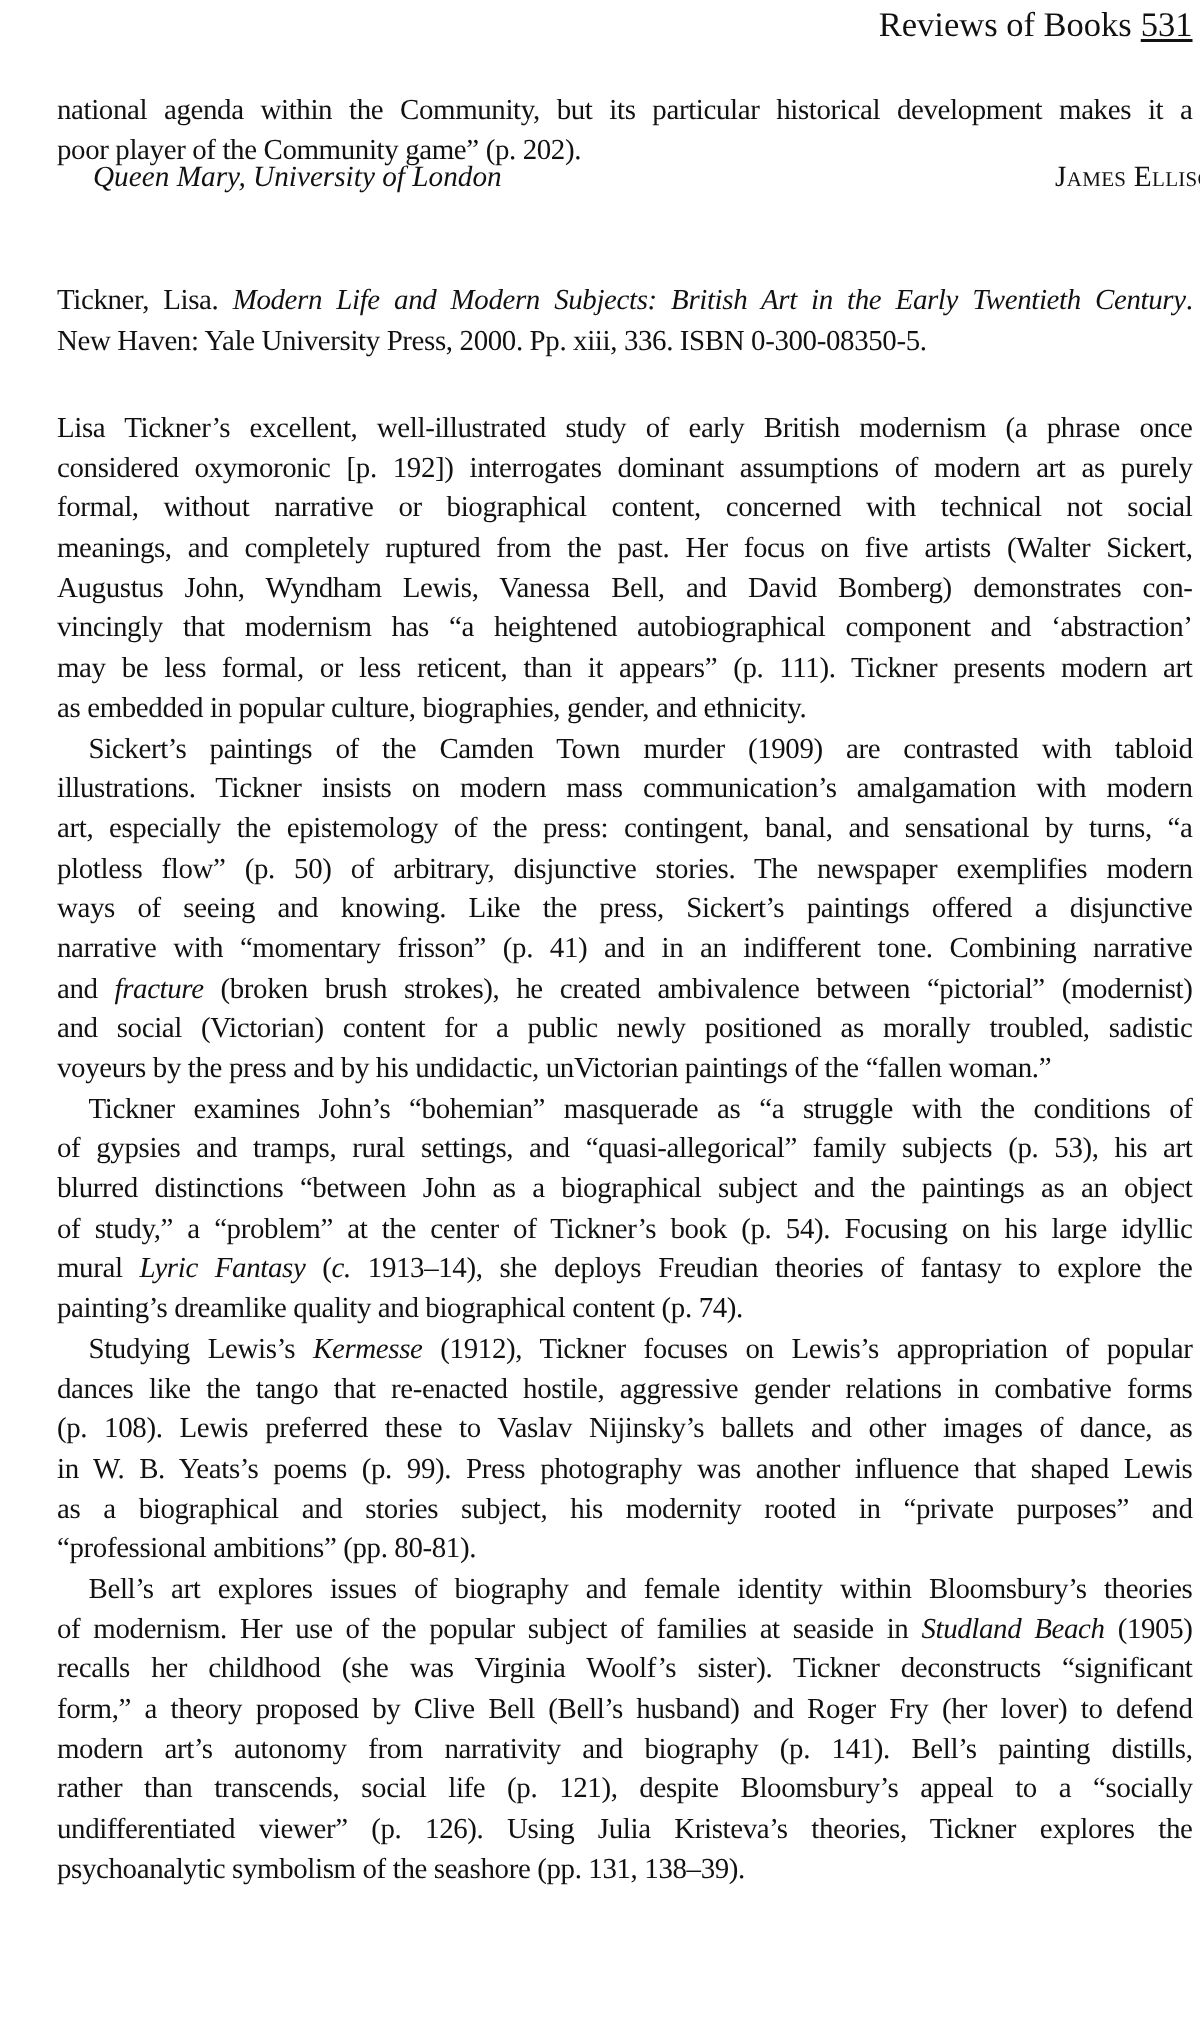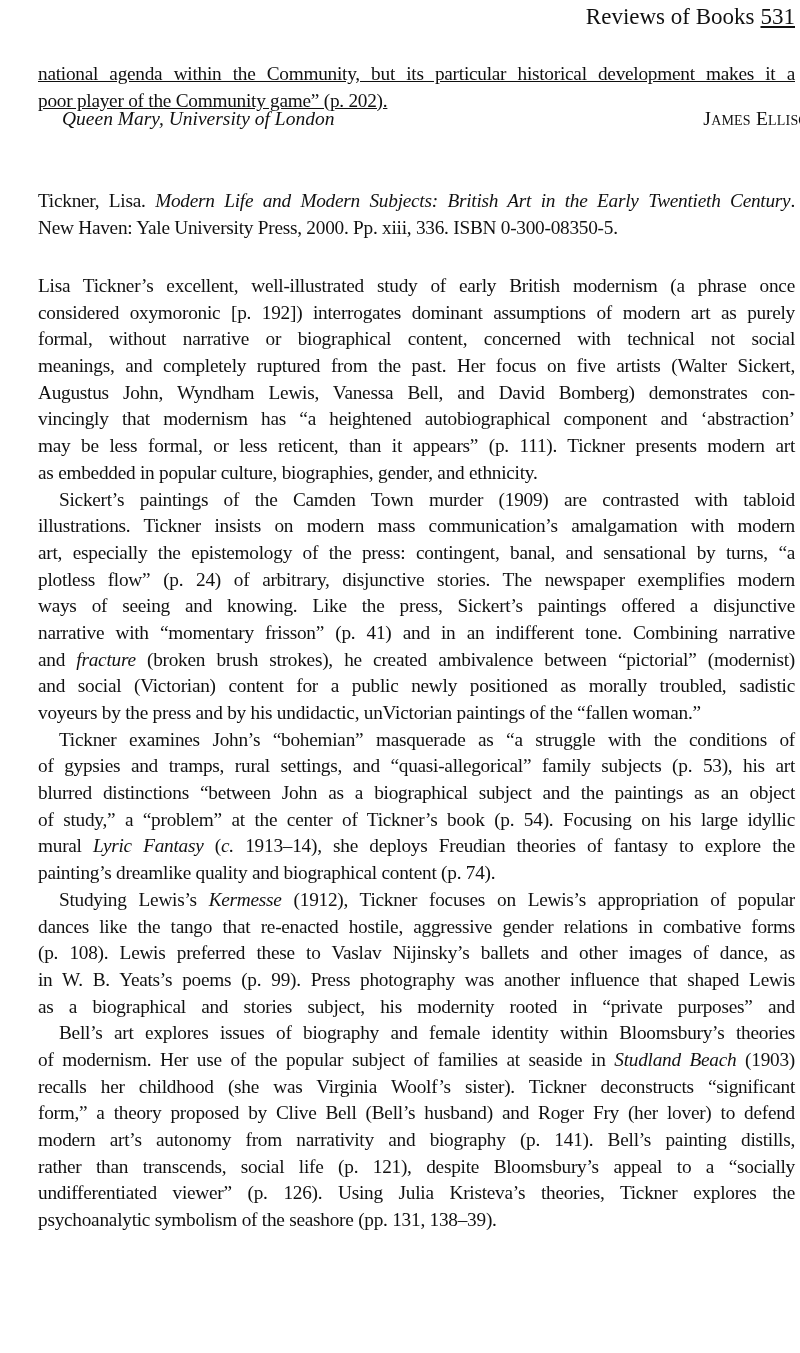--- a/index.html
+++ b/index.html
@@ -30,21 +30,21 @@
   </style>
 </head>
 <body>
 
 <div class="page">
 
   <div class="running-head">
     <span class="rh-title">Reviews of Books</span><span class="rh-num">531</span>
   </div>
 
-  <div class="block" style="top:61px;text-decoration:underline;">
+  <div class="block" style="top:61px;">
     <div class="line">national agenda within the Community, but its particular historical development makes it a</div>
     <div class="line last">poor player of the Community game” (p. 202).</div>
   </div>
 
   <div class="signoff" style="top:106px;margin-left:24px;">
     <span class="affil">Queen Mary, University of London</span>
     <span class="reviewer">James Ellison</span>
   </div>
 
   <div class="block" style="top:188px;">
@@ -60,45 +60,46 @@
         <div class="line">meanings, and completely ruptured from the past. Her focus on five artists (Walter Sickert,</div>
         <div class="line">Augustus John, Wyndham Lewis, Vanessa Bell, and David Bomberg) demonstrates con-</div>
         <div class="line">vincingly that modernism has “a heightened autobiographical component and ‘abstraction’</div>
         <div class="line">may be less formal, or less reticent, than it appears” (p. 111). Tickner presents modern art</div>
         <div class="line last">as embedded in popular culture, biographies, gender, and ethnicity.</div>
       </div>
       <div>
         <div class="line indent">Sickert’s paintings of the Camden Town murder (1909) are contrasted with tabloid</div>
         <div class="line">illustrations. Tickner insists on modern mass communication’s amalgamation with modern</div>
         <div class="line">art, especially the epistemology of the press: contingent, banal, and sensational by turns, “a</div>
-        <div class="line">plotless flow” (p. 24) of arbitrary, disjunctive stories. The newspaper exemplifies modern</div>
+        <div class="line">plotless flow” (p. 50) of arbitrary, disjunctive stories. The newspaper exemplifies modern</div>
         <div class="line">ways of seeing and knowing. Like the press, Sickert’s paintings offered a disjunctive</div>
         <div class="line">narrative with “momentary frisson” (p. 41) and in an indifferent tone. Combining narrative</div>
         <div class="line"><span>and </span><span class="it">fracture</span><span> (broken brush strokes), he created ambivalence between “pictorial” (modernist)</span></div>
         <div class="line">and social (Victorian) content for a public newly positioned as morally troubled, sadistic</div>
         <div class="line last">voyeurs by the press and by his undidactic, unVictorian paintings of the “fallen woman.”</div>
       </div>
       <div>
         <div class="line indent">Tickner examines John’s “bohemian” masquerade as “a struggle with the conditions of</div>
         <div class="line">of gypsies and tramps, rural settings, and “quasi-allegorical” family subjects (p. 53), his art</div>
         <div class="line">blurred distinctions “between John as a biographical subject and the paintings as an object</div>
         <div class="line">of study,” a “problem” at the center of Tickner’s book (p. 54). Focusing on his large idyllic</div>
         <div class="line"><span>mural </span><span class="it">Lyric Fantasy</span><span> (</span><span class="it">c.</span><span> 1913–14), she deploys Freudian theories of fantasy to explore the</span></div>
         <div class="line last">painting’s dreamlike quality and biographical content (p. 74).</div>
       </div>
       <div>
         <div class="line indent"><span>Studying Lewis’s </span><span class="it">Kermesse</span><span> (1912), Tickner focuses on Lewis’s appropriation of popular</span></div>
         <div class="line">dances like the tango that re-enacted hostile, aggressive gender relations in combative forms</div>
         <div class="line">(p. 108). Lewis preferred these to Vaslav Nijinsky’s ballets and other images of dance, as</div>
         <div class="line">in W. B. Yeats’s poems (p. 99). Press photography was another influence that shaped Lewis</div>
         <div class="line">as a biographical and stories subject, his modernity rooted in “private purposes” and</div>
+        <div class="line last">“professional ambitions” (pp. 80-81).</div>
       </div>
       <div>
         <div class="line indent">Bell’s art explores issues of biography and female identity within Bloomsbury’s theories</div>
-        <div class="line"><span>of modernism. Her use of the popular subject of families at seaside in </span><span class="it">Studland Beach</span><span> (1903)</span></div>
+        <div class="line"><span>of modernism. Her use of the popular subject of families at seaside in </span><span class="it">Studland Beach</span><span> (1905)</span></div>
         <div class="line">recalls her childhood (she was Virginia Woolf’s sister). Tickner deconstructs “significant</div>
         <div class="line">form,” a theory proposed by Clive Bell (Bell’s husband) and Roger Fry (her lover) to defend</div>
         <div class="line">modern art’s autonomy from narrativity and biography (p. 141). Bell’s painting distills,</div>
         <div class="line">rather than transcends, social life (p. 121), despite Bloomsbury’s appeal to a “socially</div>
         <div class="line">undifferentiated viewer” (p. 126). Using Julia Kristeva’s theories, Tickner explores the</div>
         <div class="line last">psychoanalytic symbolism of the seashore (pp. 131, 138–39).</div>
       </div>
     </div>
 
 </div>

